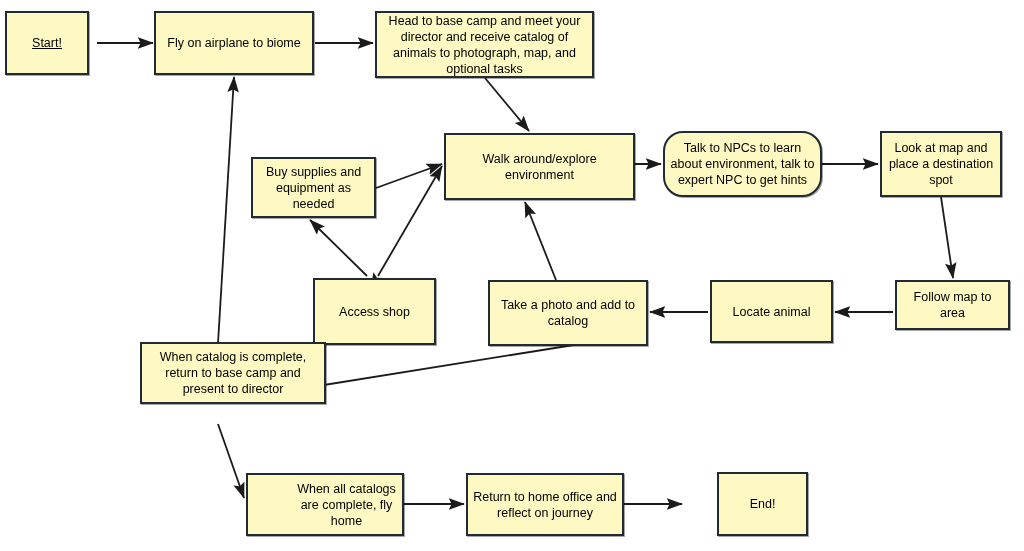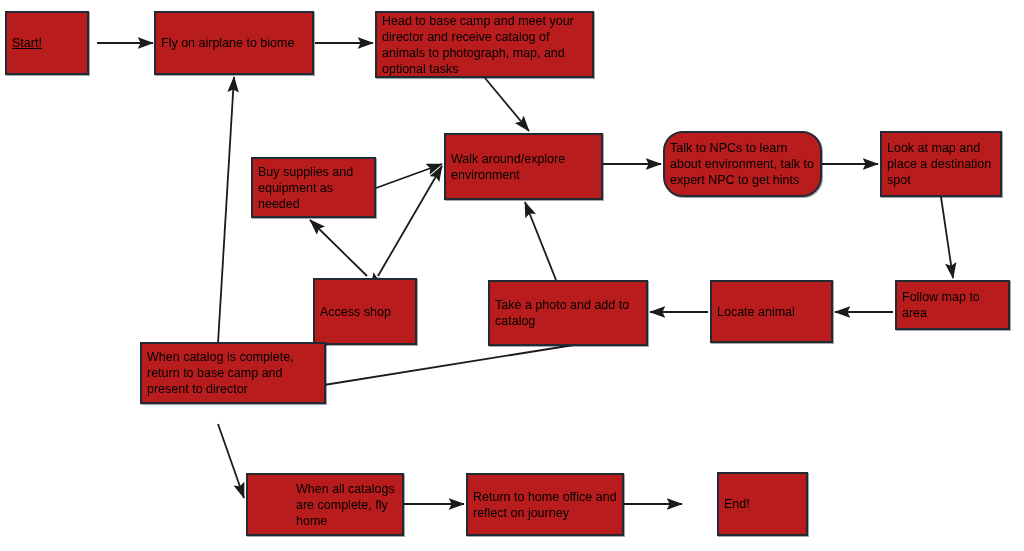--- a/index.html
+++ b/index.html
@@ -21,25 +21,26 @@
     position: absolute;
     left: 0;
     top: 0;
     width: 1024px;
     height: 551px;
     pointer-events: none;
   }
   .node {
     position: absolute;
     box-sizing: border-box;
-    background: #b91c1c;
+    background: #fef9c3;
     border: 2px solid #222b33;
     display: flex;
     align-items: center;
     justify-content: center;
+    text-align: center;
     color: #000000;
     font-size: 12.5px;
     line-height: 16px;
     padding: 2px 5px;
     box-shadow: 1px 1px 0 rgba(0,0,0,0.35);
     z-index: 2;
   }
   .node span {
     display: block;
     width: 100%;
@@ -84,30 +85,30 @@
       </div>
       <div class="node" style="left: 154px; top: 11px; width: 160px; height: 64px;">
         <span>Fly on airplane to biome</span>
       </div>
       <div class="node" style="left: 375px; top: 11px; width: 219px; height: 67px;">
         <span>Head to base camp and meet your director and receive catalog of animals to photograph, map, and optional tasks</span>
       </div>
       <div class="node" style="left: 251px; top: 157px; width: 125px; height: 61px;">
         <span>Buy supplies and equipment as needed</span>
       </div>
-      <div class="node" style="left: 444px; top: 133px; width: 159px; height: 67px;">
+      <div class="node" style="left: 444px; top: 133px; width: 191px; height: 67px;">
         <span>Walk around/explore environment</span>
       </div>
       <div class="node" style="left: 663px; top: 131px; width: 159px; height: 66px; border-radius: 20px;">
         <span>Talk to NPCs to learn about environment, talk to expert NPC to get hints</span>
       </div>
       <div class="node" style="left: 880px; top: 131px; width: 122px; height: 66px;">
         <span>Look at map and place a destination spot</span>
       </div>
-      <div class="node" style="left: 313px; top: 278px; width: 104px; height: 67px;">
+      <div class="node" style="left: 313px; top: 278px; width: 123px; height: 67px;">
         <span>Access shop</span>
       </div>
       <div class="node" style="left: 488px; top: 280px; width: 160px; height: 66px;">
         <span>Take a photo and add to catalog</span>
       </div>
       <div class="node" style="left: 710px; top: 280px; width: 123px; height: 63px;">
         <span>Locate animal</span>
       </div>
       <div class="node" style="left: 895px; top: 280px; width: 115px; height: 50px;">
         <span>Follow map to area</span>

